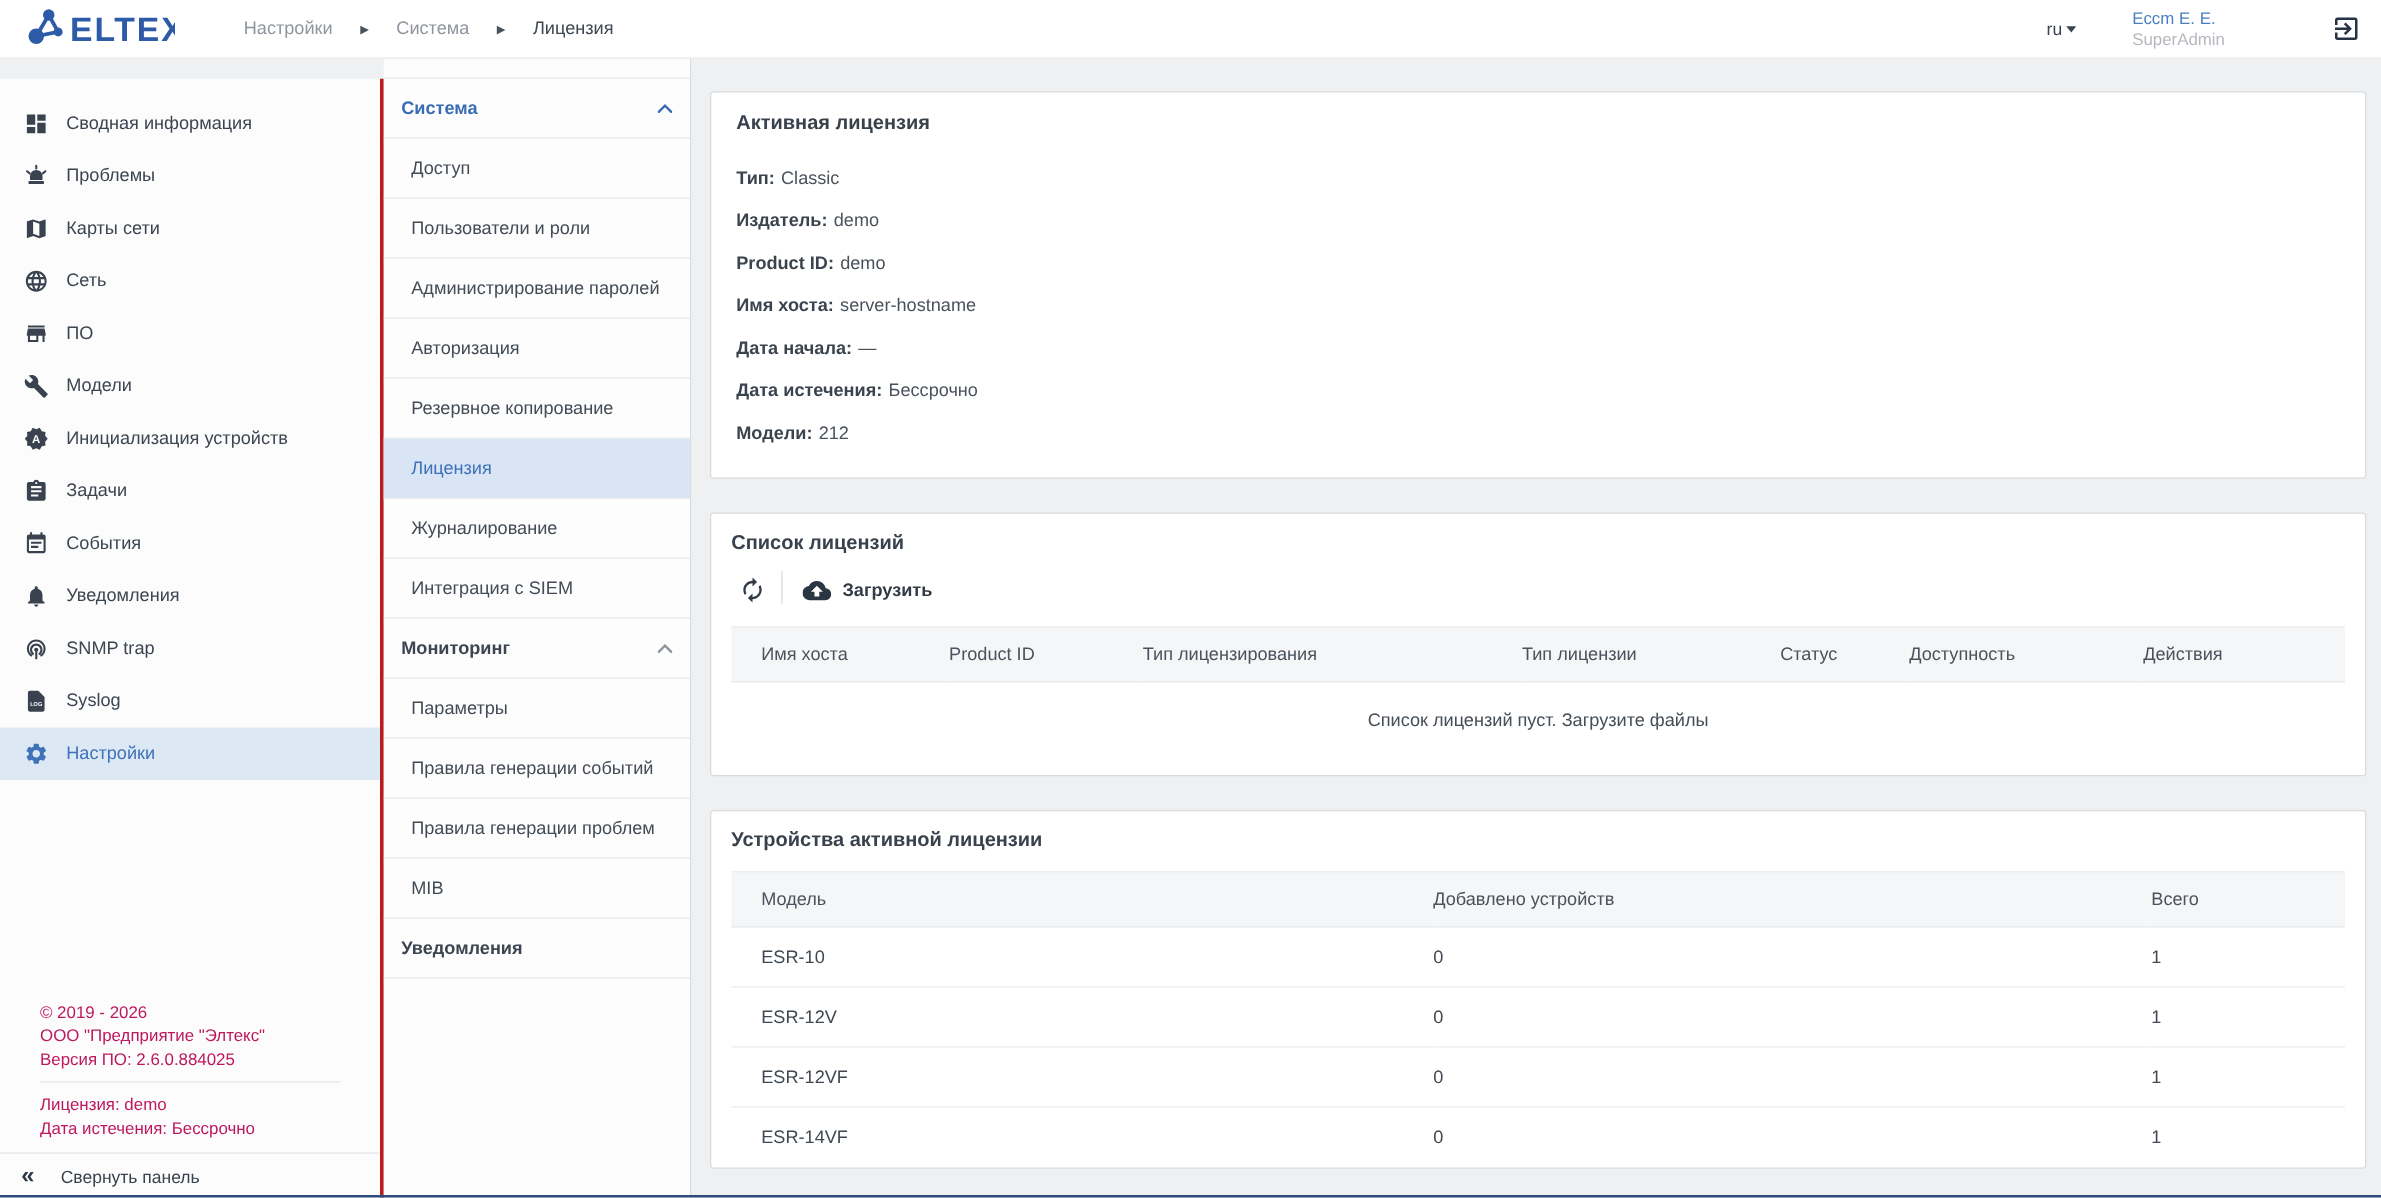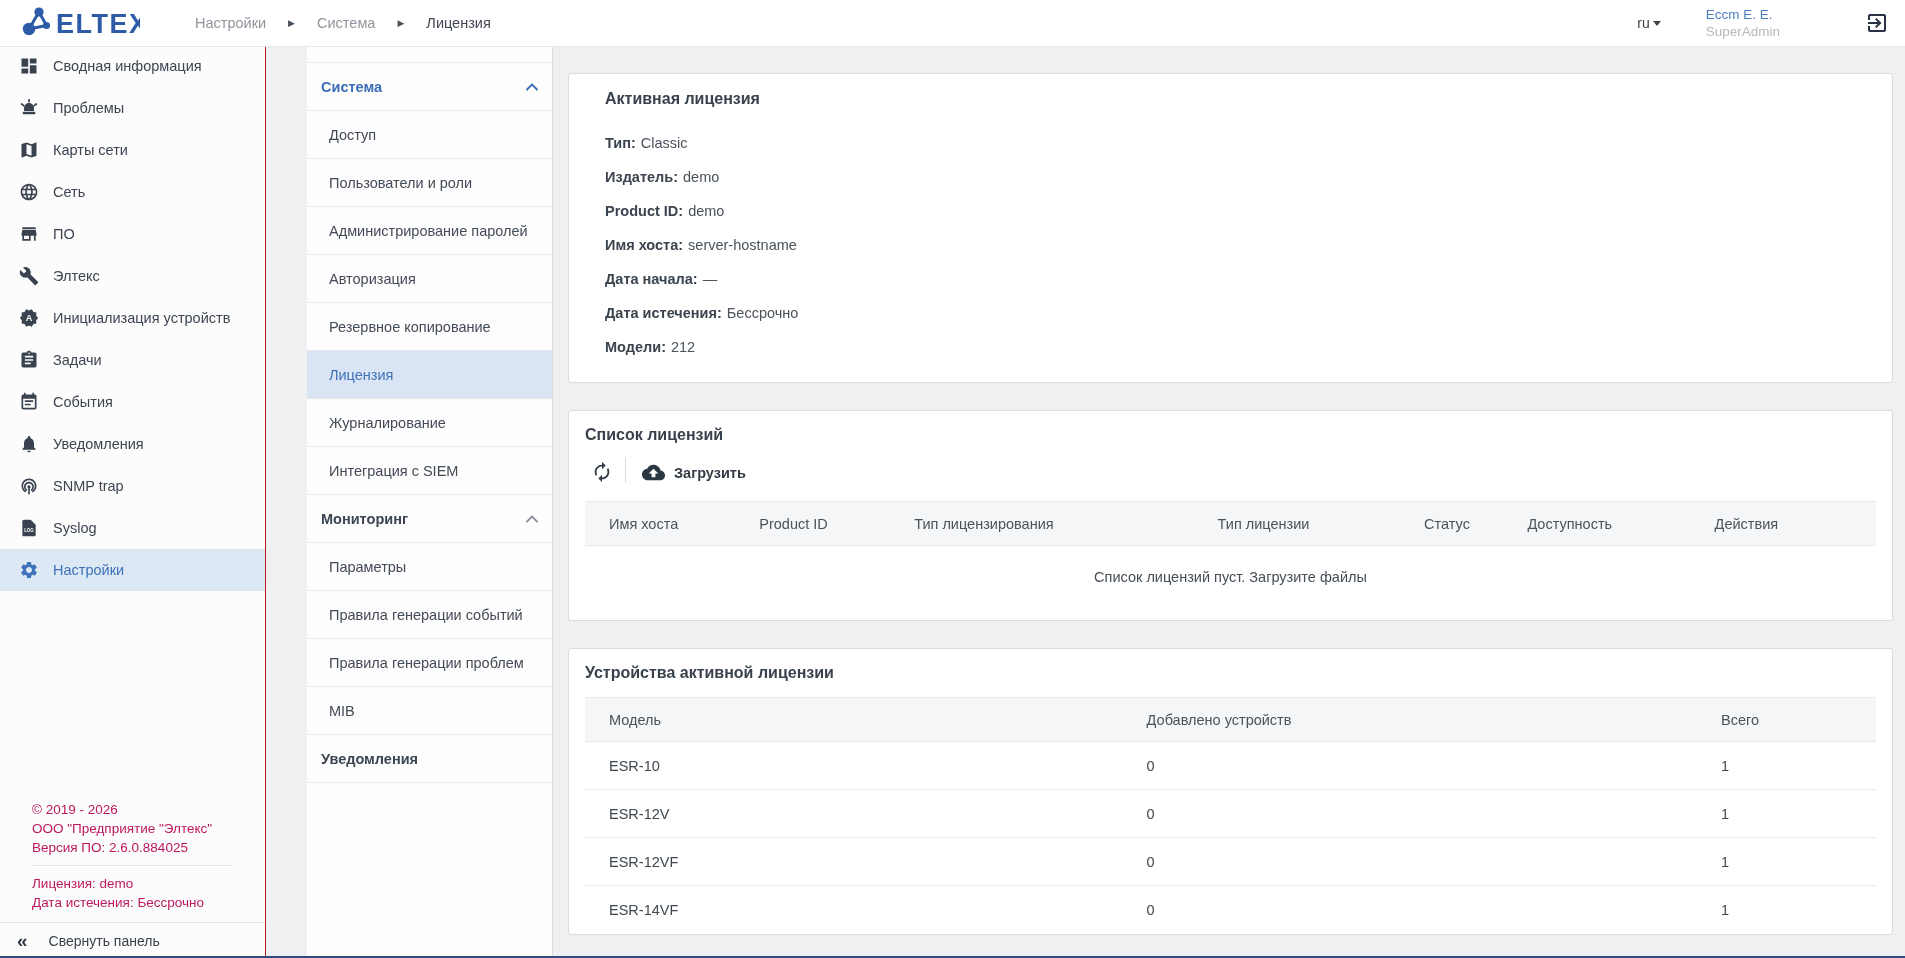--- a/index.html
+++ b/index.html
@@ -26,22 +26,22 @@
   .header-right { margin-left:auto; display:flex; align-items:center; }
   .lang { color:#3b434d; font-size:14px; display:flex; align-items:center; cursor:pointer; }
   .lang-caret { width:0; height:0; border-left:4px solid transparent; border-right:4px solid transparent; border-top:5px solid #3b434d; margin-left:3px; display:inline-block; }
   .userblock { margin:0 85px 0 45px; line-height:17px; font-size:13.5px; cursor:pointer; }
   .username { color:#4a7fc0; }
   .userrole { color:#b4b9bf; }
   .logout-btn { margin-right:16px; cursor:pointer; }
 
   
   .sidebar {
-    position:absolute; top:30px; left:0; bottom:0; width:266px;
-    background:#fcfcfd; border-right:1px solid #b91c1c;
+    position:absolute; top:63px; left:0; bottom:0; width:307px;
+    background:#fcfcfd; border-right:3px solid #b91c1c;
   }
   .nav-list { padding-top:15px; }
   .nav-item {
     height:42px; display:flex; align-items:center; cursor:pointer;
     color:#3c4550;
   }
   .nav-item .nico { width:20px; height:20px; margin-left:19px; margin-right:14px; color:#39424e; }
   .nav-item .nico svg { fill:currentColor; width:20px; height:20px; }
   .nav-item.selected { background:#dde8f5; color:#3f72b8; }
   .nav-item.selected .nico { color:#3f72b8; }
@@ -77,21 +77,21 @@
   .main {
     position:absolute; top:47px; left:553px; right:0; bottom:0;
     padding:26px 12px 0 15px; overflow:hidden;
   }
   .card {
     background:#ffffff; border:1px solid #d9dbde; border-radius:3px;
     margin-bottom:27px;
   }
   .card-title { font-size:16px; font-weight:600; color:#39424c; }
 
-  .card-license { padding:16px 36px 18px; }
+  .card-license { padding:16px 20px 18px; }
   .fields { margin-top:18px; }
   .field { line-height:34px; font-size:14.5px; }
   .flabel { font-weight:600; color:#3b444e; margin-right:5px; }
   .fvalue { color:#4a525b; }
 
   .card-list { padding:15px 16px 12px; }
   .toolbar { margin-top:13px; display:flex; }
   .icon-btn { width:34px; height:30px; display:flex; align-items:center; justify-content:center; cursor:pointer; }
   .icon-btn svg { fill:#333c46; }
   .toolbar-div { width:1px; height:26px; background:#d8dadc; margin:0 10px 0 6px; }
@@ -197,21 +197,21 @@
           </svg>
         </span>
       <span>ПО</span>
     </div>
     <div class="nav-item">
       <span class="nico">
           <svg viewBox="0 0 24 24">
             <path d="M22.7 19l-9.1-9.1c.9-2.3.4-5-1.5-6.9-2-2-5-2.4-7.4-1.3L9 6 6 9 1.6 4.7C.4 7.1.9 10.1 2.9 12.1c1.9 1.9 4.6 2.4 6.9 1.5l9.1 9.1c.4.4 1 .4 1.4 0l2.3-2.3c.5-.4.5-1.1.1-1.4z"></path>
           </svg>
         </span>
-      <span>Элтекс</span>
+      <span>Модели</span>
     </div>
     <div class="nav-item">
       <span class="nico">
           <svg viewBox="0 0 24 24">
             <path d="M23 12l-2.44-2.79.34-3.69-3.61-.82-1.89-3.2L12 2.96 8.6 1.5 6.71 4.69l-3.61.81.34 3.7L1 12l2.44 2.79-.34 3.7 3.61.82L8.6 22.5l3.4-1.47 3.4 1.46 1.89-3.19 3.61-.82-.34-3.69L23 12z"></path>
             <text x="12" y="16" text-anchor="middle" font-size="11" font-weight="bold" fill="#fcfcfd">A</text>
           </svg>
         </span>
       <span>Инициализация устройств</span>
     </div>

